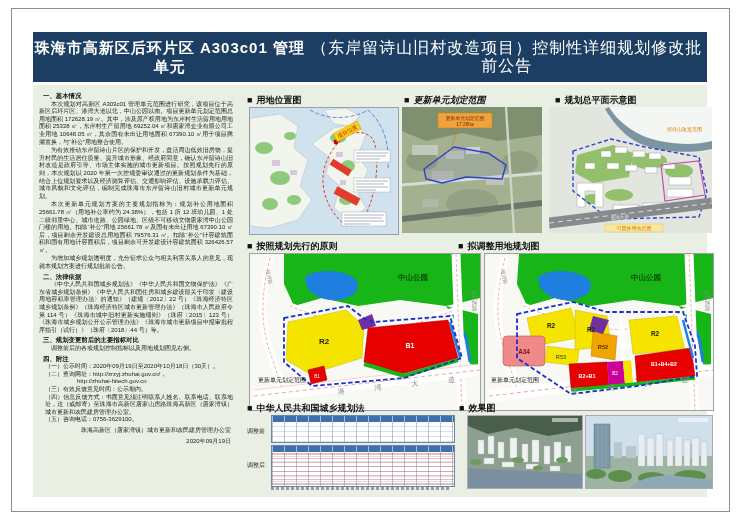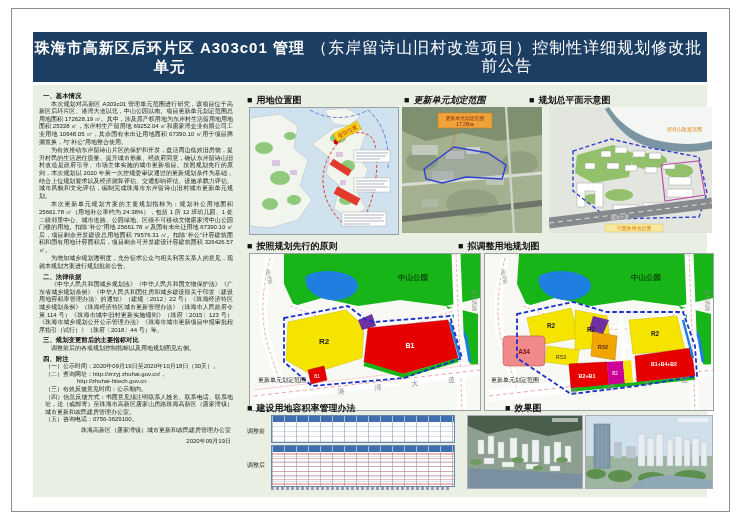--- a/index.html
+++ b/index.html
@@ -72,21 +72,21 @@
         <div class="sign">珠海高新区（唐家湾镇）城市更新和农民建房管理办公室</div>
         <div class="sign">2020年09月19日</div>
       </div>
 
       <div class="phead" style="left:214px;top:9px;">
         <span class="sq">■</span><span>用地位置图</span>
       </div>
       <div class="phead" style="left:371px;top:9px;font-style:italic;">
         <span class="sq">■</span><span>更新单元划定范围</span>
       </div>
-      <div class="phead" style="left:496px;top:9px;">
+      <div class="phead" style="left:522px;top:9px;">
         <span class="sq">■</span><span>规划总平面示意图</span>
       </div>
 
       <div class="mapbox" style="left:216px;top:22px;width:148px;height:126px;">
         <svg width="148" height="126" viewBox="0 0 148 126">
           <rect x="0" y="0" width="148" height="126" fill="#cfe2ee"></rect>
           <g>
             <path d="M0,10 L30,6 48,18 44,40 58,52 50,78 62,92 48,112 20,120 0,118 Z" fill="#f2f4ee" stroke="#b9c2c9" stroke-width="0.6"></path>
             <path d="M62,36 L84,20 104,16 116,26 108,48 118,62 108,86 116,100 100,112 84,100 90,78 76,66 80,50 Z" fill="#f2f4ee" stroke="#b9c2c9" stroke-width="0.6"></path>
             <path d="M74,2 L96,0 110,8 100,18 84,16 Z" fill="#f2f4ee" stroke="#b9c2c9" stroke-width="0.6"></path>
@@ -302,23 +302,23 @@
           <text x="130" y="121" font-size="4.6" fill="#ffffff" text-anchor="middle">B2</text>
           <text x="179" y="112" font-size="5.2" fill="#ffffff" font-weight="bold" text-anchor="middle">B1+B4+B2</text>
           <text x="6" y="128" font-size="6" fill="#222">更新单元划定范围</text>
           <text x="86" y="140" font-size="7" fill="#8a8a8a" letter-spacing="14" transform="rotate(-6 86 140)">港 湾 大 道</text>
           <text x="220" y="36" font-size="5.4" fill="#8a8a8a" transform="rotate(88 220 36)">后环西路</text>
           <text x="16" y="16" font-size="5" fill="#8a8a8a" transform="rotate(78 16 16)">留诗路</text>
         </svg>
       </div>
 
       <div class="phead" style="left:214px;top:317px;">
-        <span class="sq">■</span><span>建设用地容积率管理办法</span>
-      </div>
-      <div class="phead" style="left:426px;top:317px;margin-left:46px;">
+        <span class="sq">■</span><span>中华人民共和国城乡规划法</span>
+      </div>
+      <div class="phead" style="left:426px;top:317px;">
         <span class="sq">■</span><span>效果图</span>
       </div>
 
       <div class="tblwrap">
         <div class="tbl-rowlabel" style="top:12px;">调整前</div>
         <div class="subtbl" style="top:0;">
           <div class="thead"></div>
           <div class="tbody" style="height:20px;"></div>
         </div>
         <div class="tbl-rowlabel" style="top:46px;">调整后</div>

